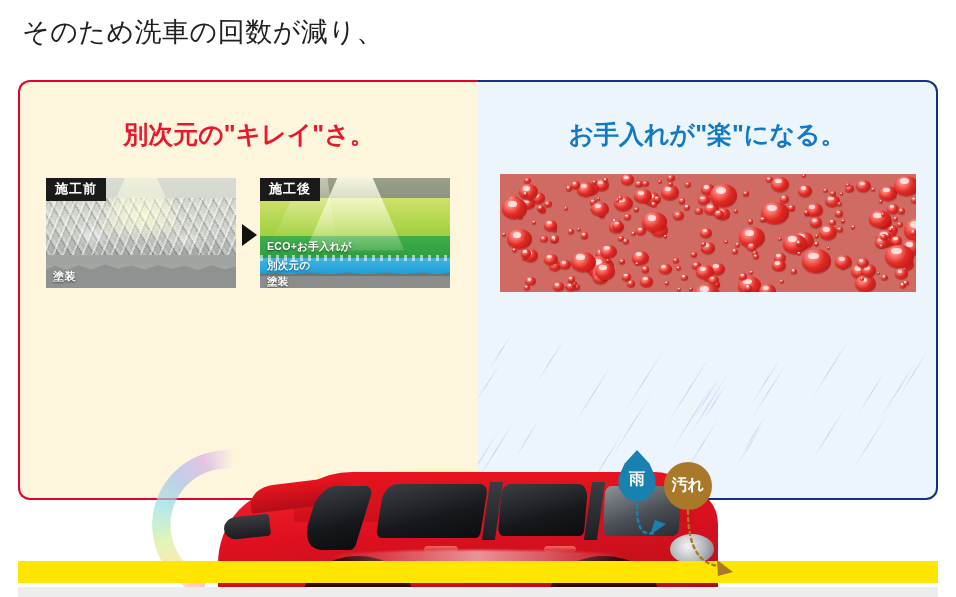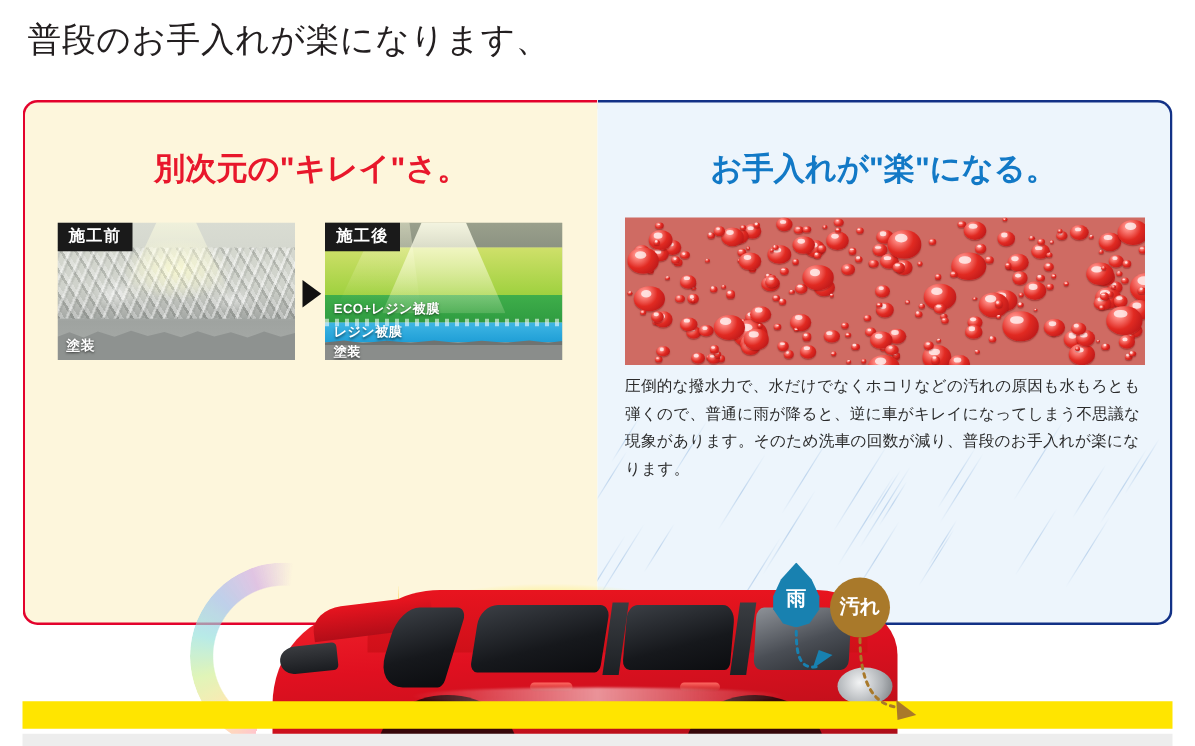--- a/index.html
+++ b/index.html
@@ -314,21 +314,21 @@
     border-radius:50%;
     background:radial-gradient(circle at 40% 40%,#f2f3f4,#aeb2b6 58%,#6e7276);
   }
 
   
   .arrows{position:absolute;left:0;top:0;width:956px;height:597px;pointer-events:none;z-index:8;}
 </style>
 </head>
 <body>
 
-<div class="page-title">普段のお手入れが楽になります、</div>
+<div class="page-title">そのため洗車の回数が減り、</div>
 
 <div class="panels">
 
   <div class="panel panel-left">
 
     <div class="panel-head head-red">別次元の"キレイ"さ。</div>
 
     <div class="fig-row">
 
       <div class="fig fig-before">
@@ -344,22 +344,22 @@
         <div class="img-after">
           <div class="lay lay-air"></div>
           <div class="lay lay-glow"></div>
           <div class="lay lay-eco"></div>
           <div class="lay lay-glass"></div>
           <div class="lay lay-paint"></div>
           <div class="beam-a"></div>
           <div class="beam-a2"></div>
         </div>
         <div class="tag">施工後</div>
-        <div class="layer-label ll-eco">ECO+レジン被膜</div>
-        <div class="layer-label ll-glass">レジン被膜</div>
+        <div class="layer-label ll-eco">ECO+お手入れが</div>
+        <div class="layer-label ll-glass">別次元の</div>
         <div class="layer-label ll-paint">塗装</div>
       </div>
     </div>
 
   </div>
 
   <div class="panel panel-right">
 
     <div class="rain-streaks" id="rainStreaks">
         <i style="left: 37.1px; top: 90.9px; height: 74px;"></i>
@@ -618,21 +618,20 @@
         <i style="width: 7.6px; height: 6.2px; left: 244.7px; top: 110.6px;"></i>
         <i style="width: 13.7px; height: 11.2px; left: 394.5px; top: 94.2px;"></i>
         <i style="width: 5.6px; height: 4.6px; left: 303.8px; top: 36px;"></i>
         <i style="width: 3.6px; height: 3px; left: 381.4px; top: 38.6px;"></i>
         <i style="width: 13.3px; height: 10.9px; left: 44.1px; top: 45.9px;"></i>
         <i style="width: 7.8px; height: 6.4px; left: 67.6px; top: 102.2px;"></i>
         <i style="width: 4.3px; height: 3.5px; left: 359.6px; top: 103.2px;"></i>
         <i style="width: 6.5px; height: 5.3px; left: 181px; top: 100.6px;"></i>
       </div>
 
-    <div class="cap cap-3">圧倒的な撥水力で、水だけでなくホコリなどの汚れの原因も水もろとも弾くので、普通に雨が降ると、逆に車がキレイになってしまう不思議な現象があります。そのため洗車の回数が減り、普段のお手入れが楽になります。</div>
   </div>
 </div>
 
 <div class="bottom-art">
   <div class="rainbow"></div>
   <div class="glow"></div>
 
   <div class="spark sp3"></div>
 
   <div class="car">

